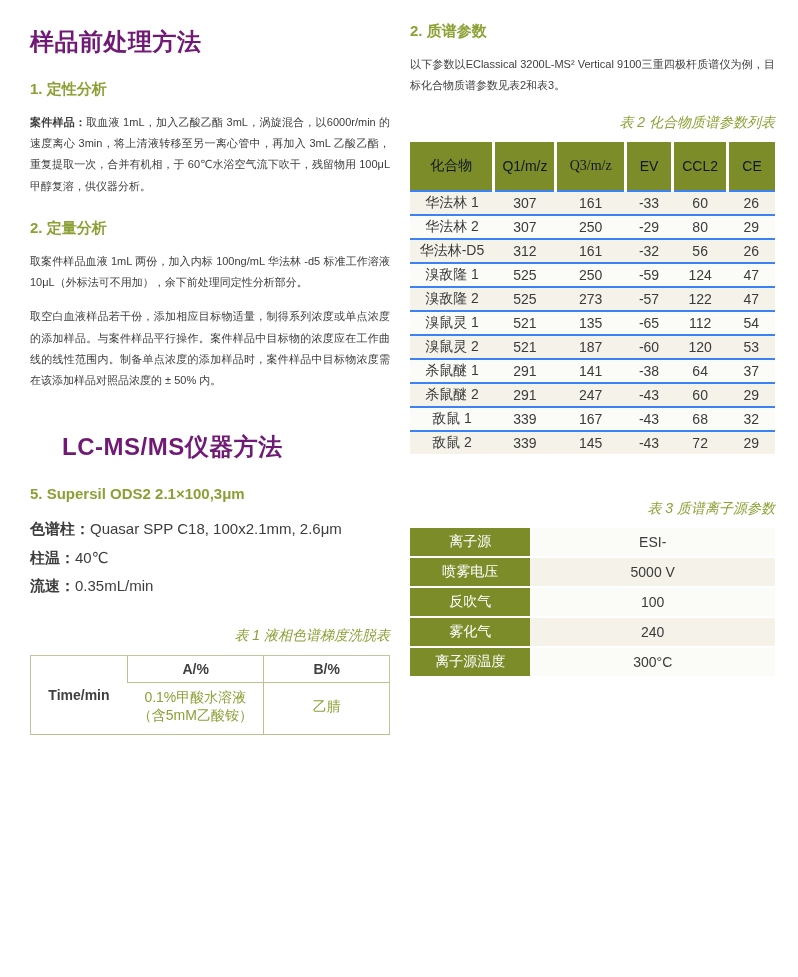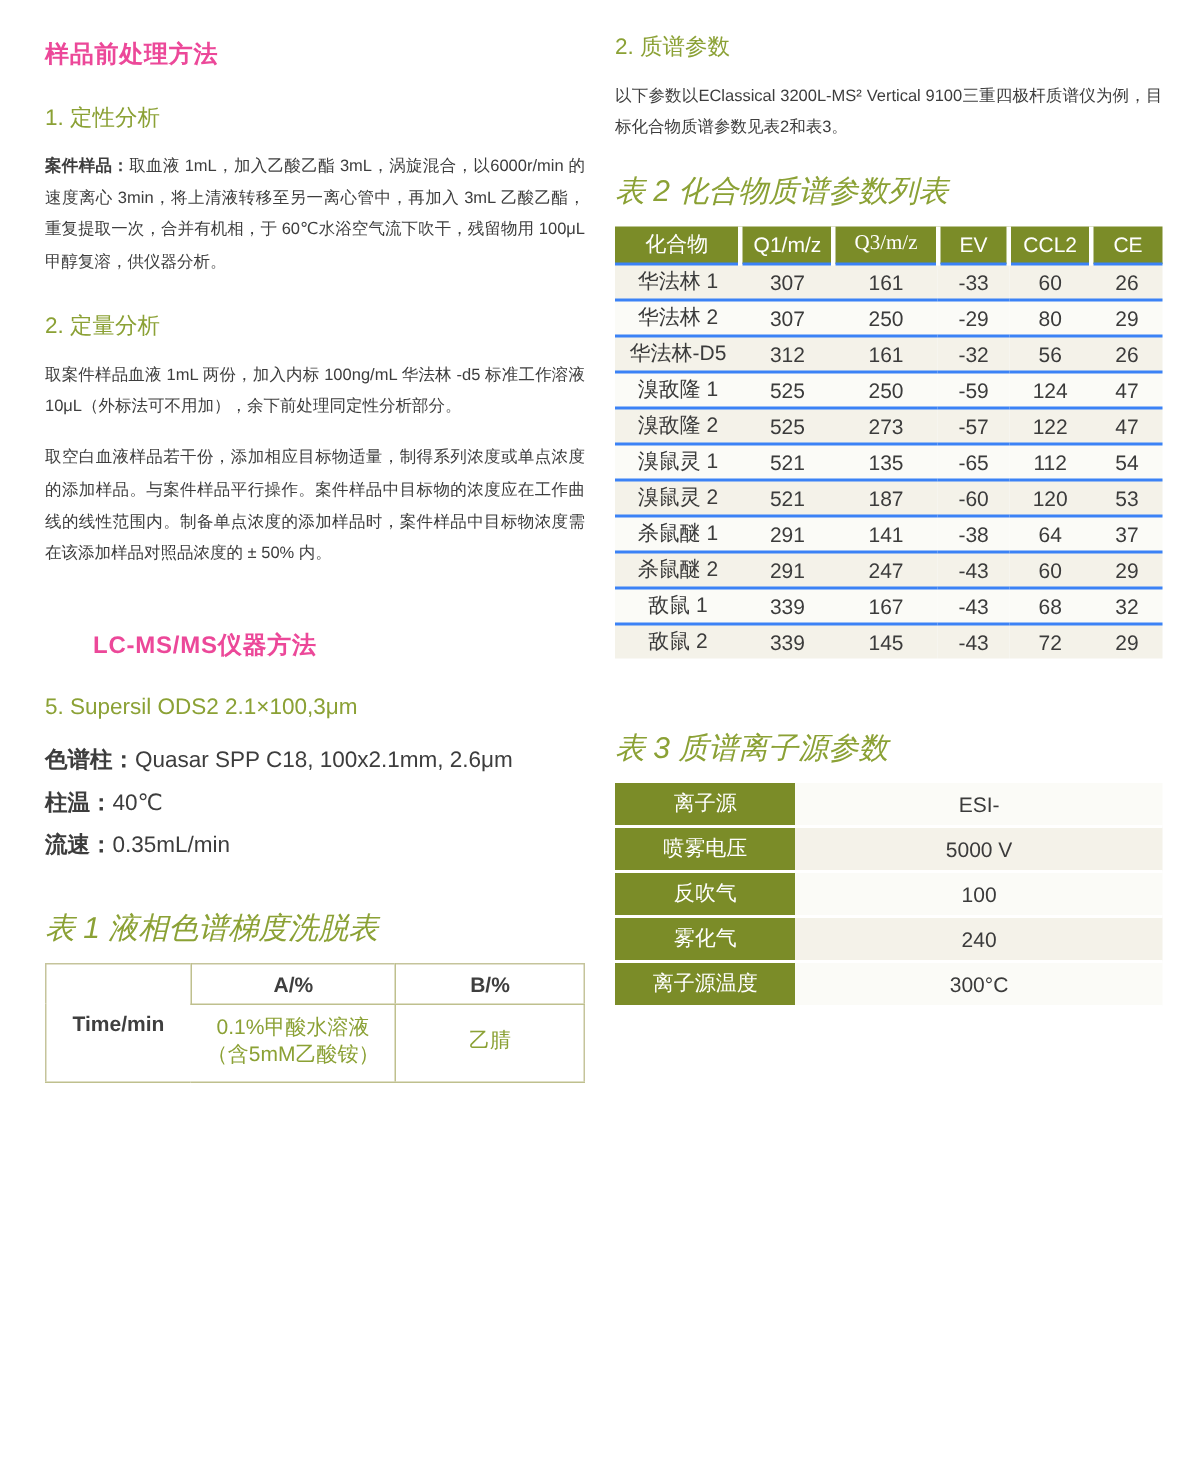--- a/index.html
+++ b/index.html
@@ -3,44 +3,44 @@
 <meta charset="utf-8">
 <style>
   * { box-sizing: border-box; }
   html,body { margin:0; padding:0; background:#ffffff; }
   body { font-family:"Liberation Sans","DejaVu Sans",sans-serif; }
   .page { width:798px; min-height:977px; background:#fff; display:flex; gap:20px;
           padding:20px 23px 20px 30px; }
   .col-left  { width:360px; flex:none; }
   .col-right { width:365px; flex:none; }
 
-  h1 { font-size:16px; color:#ec4899; font-weight:700; margin:6px 0 18px; letter-spacing:.5px; }
+  h1 { font-size:24px; color:#701a75; font-weight:700; margin:6px 0 18px; letter-spacing:.5px; }
   h1.second { margin-top:40px;margin-left:32px; }
-  h2 { font-size:15px; color:#8ba135; font-weight:400; margin:22px 0 13px; }
+  h2 { font-size:15px; color:#8ba135; font-weight:700; margin:22px 0 13px; }
   .col-right h2.first { margin-top:2px; }
   p  { font-size:11px; line-height:1.93; color:#3d3d3d; margin:0 0 13px; text-align:justify; }
   p strong { color:#3d3d3d; }
   .spec { font-size:15px; line-height:1.9; color:#3d3d3d; }
   .spec strong { margin-right:0; }
 
-  .caption { color:#8ba135; font-style:italic; font-size:20px; margin:26px 0 10px; }
+  .caption { color:#8ba135; font-style:italic; font-size:14px; margin:26px 0 10px;text-align:right; }
   .caption.c3 { margin-top:46px; }
 
   
   table.t1 { width:100%; border-collapse:collapse; font-size:14px; color:#3f3f3f;
              text-align:center; border:1px solid #c5c49b; }
   .t1 th { font-weight:700; padding:5px 2px; border-bottom:1px solid #bfc08e; }
   .t1 th + th, .t1 td + td { border-left:1px solid #bfc08e; }
   .t1 th.t1-sub { color:#8ba135; font-weight:400; white-space:pre-line; padding:6px 2px 9px; }
   .t1 th.t1-time { width:27%; }
   .t1 th.t1-a { width:38%; }
 
   
   table.t2 { width:100%; border-collapse:collapse; font-size:14px; color:#3b3b3b; text-align:center; }
-  .t2 thead td { background:#7b8c28; color:#ffffff; padding:3px 1px; border-left:3px solid #fff; }
+  .t2 thead td { background:#7b8c28; color:#0f172a; padding:15px 1px; border-left:3px solid #fff; }
   .t2 thead td:first-child { border-left:none; }
   .t2 thead td:nth-child(1){width:23%;} .t2 thead td:nth-child(2){width:17%;}
   .t2 thead td:nth-child(3){width:19%;font-family:Liberation Serif, serif;} .t2 thead td:nth-child(4){width:13%;}
   .t2 thead td:nth-child(5){width:15%;} .t2 thead td:nth-child(6){width:13%;}
   .t2 tbody tr { border-top:2px solid #3b82f6; }
   .t2 tbody td { padding:2px 1px; }
   .t2 tbody tr:nth-child(odd)  { background:#f4f2e9; }
   .t2 tbody tr:nth-child(even) { background:#fbfbf7; }
 
   

